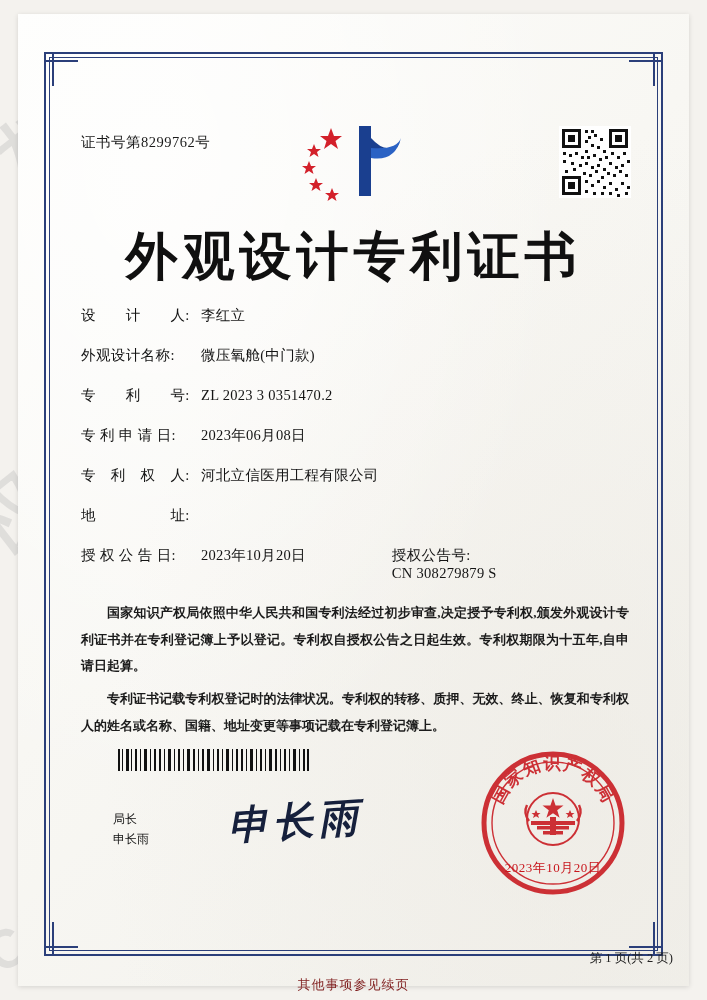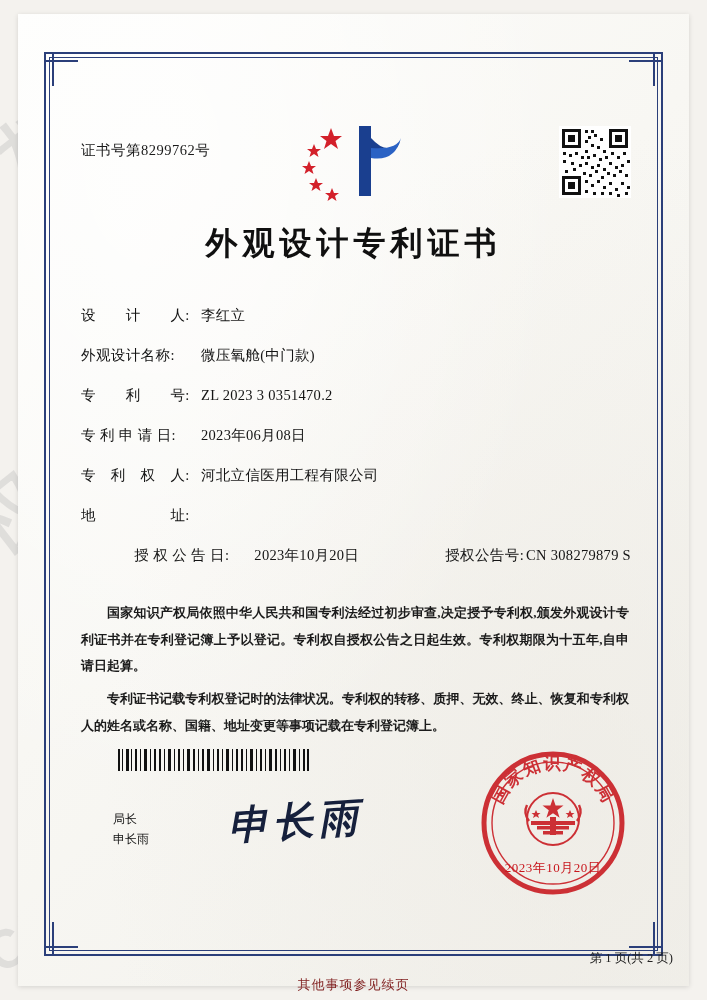--- a/index.html
+++ b/index.html
@@ -90,21 +90,21 @@
   .corner-tr::after  { right: 8px; top: 0; }
   .corner-bl::before { left: 0; bottom: 8px; }
   .corner-bl::after  { left: 8px; bottom: 0; }
   .corner-br::before { right: 0; bottom: 8px; }
   .corner-br::after  { right: 8px; bottom: 0; }
 
   
   .cert-number {
     position: absolute;
     left: 63px;
-    top: 127px;
+    top: 119px;
     font-size: 14.5px;
     color: #1a1a1a;
     letter-spacing: 0.5px;
   }
 
   .logo {
     position: absolute;
     left: 283px;
     top: 108px;
     width: 105px;
@@ -118,21 +118,21 @@
     width: 72px;
     height: 72px;
     background: #fff;
   }
 
   .title {
     position: absolute;
     left: 0; right: 0;
     top: 208px;
     text-align: center;
-    font-size: 32px;
+    font-size: 52px;
     font-weight: bold;
     letter-spacing: 5px;
     color: #101010;
     font-family: "Liberation Serif", "DejaVu Serif", serif;
   }
 
   
   .fields {
     position: absolute;
     left: 63px;
@@ -147,25 +147,26 @@
     color: #141414;
   }
   .field-label {
     white-space: nowrap;
     letter-spacing: 0.4px;
   }
   .label-w-7 { width: 120px; }
   .field-value {
     letter-spacing: 0.3px;
   }
-  .field-row-split { justify-content: flex-end; }
+  .field-row-split { justify-content: flex-start; }
   .field-col-2 {
     margin-left: 86px;
     display: flex;
     align-items: baseline;
+    flex-direction: column;
   }
   .field-col-2 .field-label { width: auto; margin-right: 2px; }
 
   
   .body-text {
     position: absolute;
     left: 63px;
     right: 60px;
     top: 586px;
     font-size: 13px;

